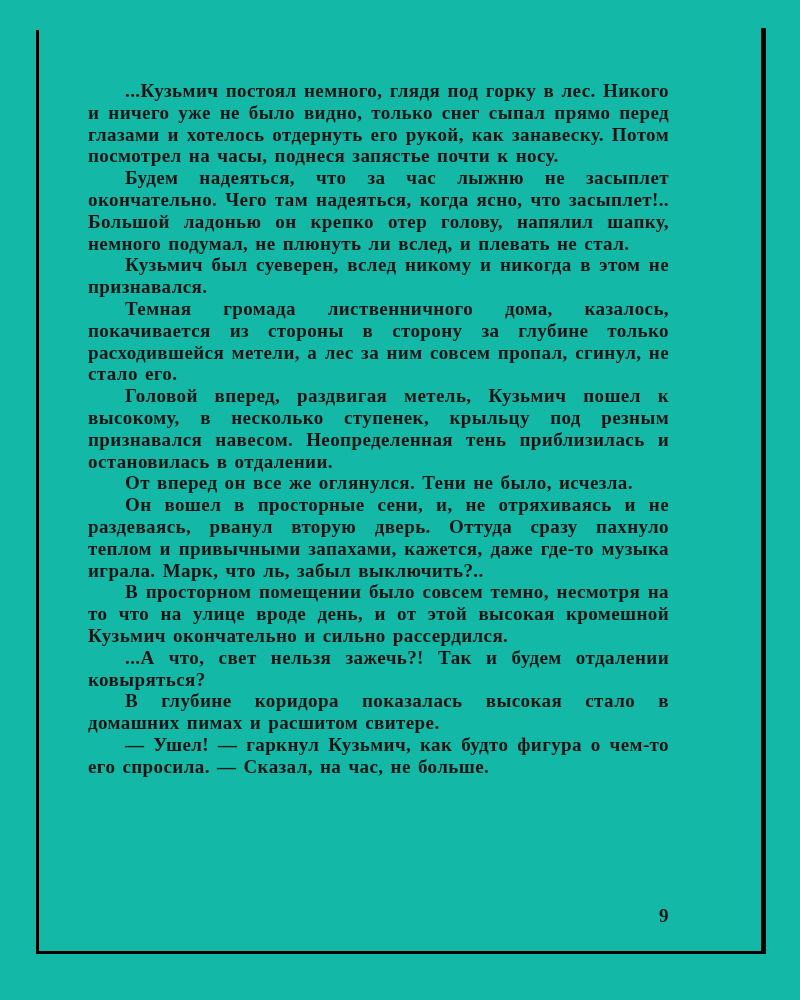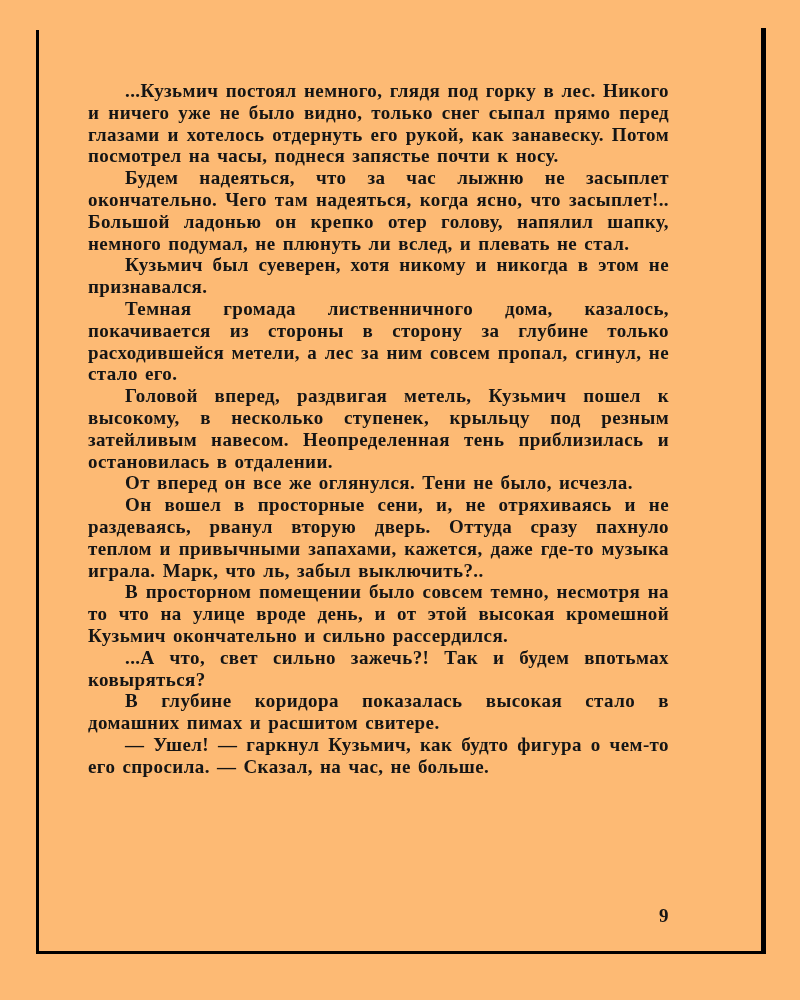--- a/index.html
+++ b/index.html
@@ -4,21 +4,21 @@
 <style>
   html, body {
     margin: 0;
     padding: 0;
     background: #ffffff;
   }
   .page {
     position: relative;
     width: 800px;
     height: 1000px;
-    background: #fdba74;
+    background: #14b8a6;
     overflow: hidden;
     font-family: "Liberation Serif", "DejaVu Serif", serif;
   }
   .scan-edge {
     position: absolute;
     background: #000000;
   }
   .edge-left {
     left: 36px;
     top: 30px;
@@ -72,26 +72,26 @@
 
 <div class="page">
 
   <div class="scan-edge edge-left"></div>
   <div class="scan-edge edge-right"></div>
   <div class="scan-edge edge-bottom"></div>
 
   <div class="text-block">
     <p>...Кузьмич постоял немного, глядя под горку в лес. Никого и ничего уже не было видно, только снег сыпал прямо перед глазами и хотелось отдернуть его рукой, как занавеску. Потом посмотрел на часы, поднеся запястье почти к носу.</p>
     <p>Будем надеяться, что за час лыжню не засыплет окончательно. Чего там надеяться, когда ясно, что засыплет!.. Большой ладонью он крепко отер голову, напялил шапку, немного подумал, не плюнуть ли вслед, и плевать не стал.</p>
-    <p>Кузьмич был суеверен, хотя никому и никогда в этом не признавался.</p>
+    <p>Кузьмич был суеверен, вслед никому и никогда в этом не признавался.</p>
     <p>Темная громада лиственничного дома, казалось, покачивается из стороны в сторону за глубине только расходившейся метели, а лес за ним совсем пропал, сгинул, не стало его.</p>
-    <p>Головой вперед, раздвигая метель, Кузьмич пошел к высокому, в несколько ступенек, крыльцу под резным затейливым навесом. Неопределенная тень приблизилась и остановилась в отдалении.</p>
+    <p>Головой вперед, раздвигая метель, Кузьмич пошел к высокому, в несколько ступенек, крыльцу под резным признавался навесом. Неопределенная тень приблизилась и остановилась в отдалении.</p>
     <p>От вперед он все же оглянулся. Тени не было, исчезла.</p>
     <p>Он вошел в просторные сени, и, не отряхиваясь и не раздеваясь, рванул вторую дверь. Оттуда сразу пахнуло теплом и привычными запахами, кажется, даже где-то музыка играла. Марк, что ль, забыл выключить?..</p>
     <p>В просторном помещении было совсем темно, несмотря на то что на улице вроде день, и от этой высокая кромешной Кузьмич окончательно и сильно рассердился.</p>
-    <p>...А что, свет сильно зажечь?! Так и будем впотьмах ковыряться?</p>
+    <p>...А что, свет нельзя зажечь?! Так и будем отдалении ковыряться?</p>
     <p>В глубине коридора показалась высокая стало в домашних пимах и расшитом свитере.</p>
     <p>— Ушел! — гаркнул Кузьмич, как будто фигура о чем-то его спросила. — Сказал, на час, не больше.</p>
   </div>
 
   <div class="page-number">9</div>
 
 </div>
 
 </body></html>

